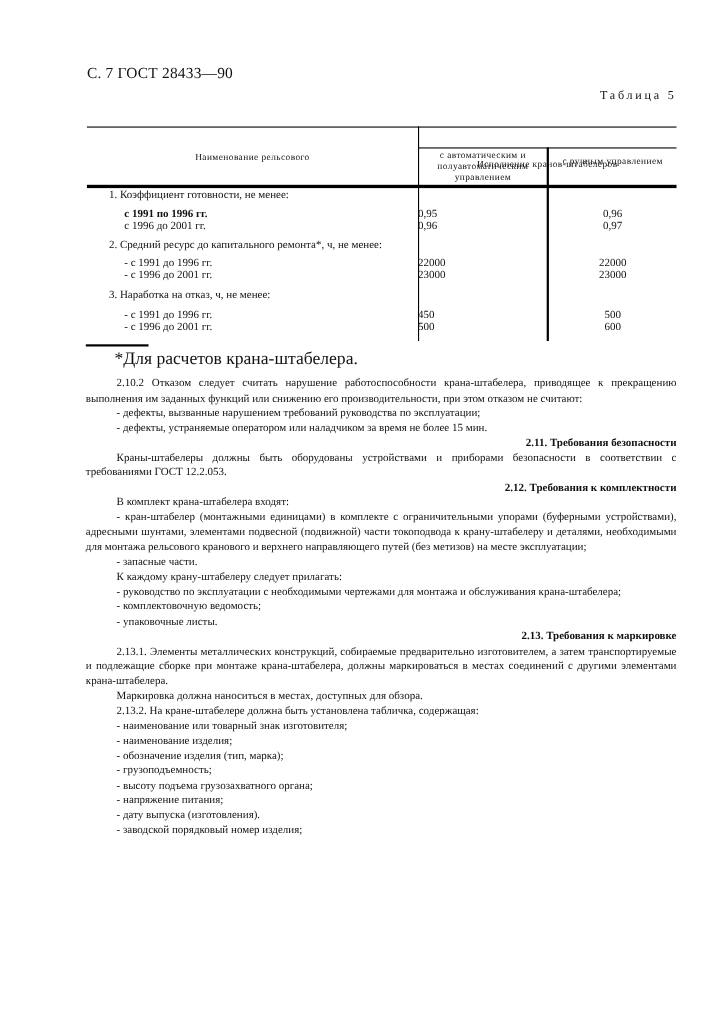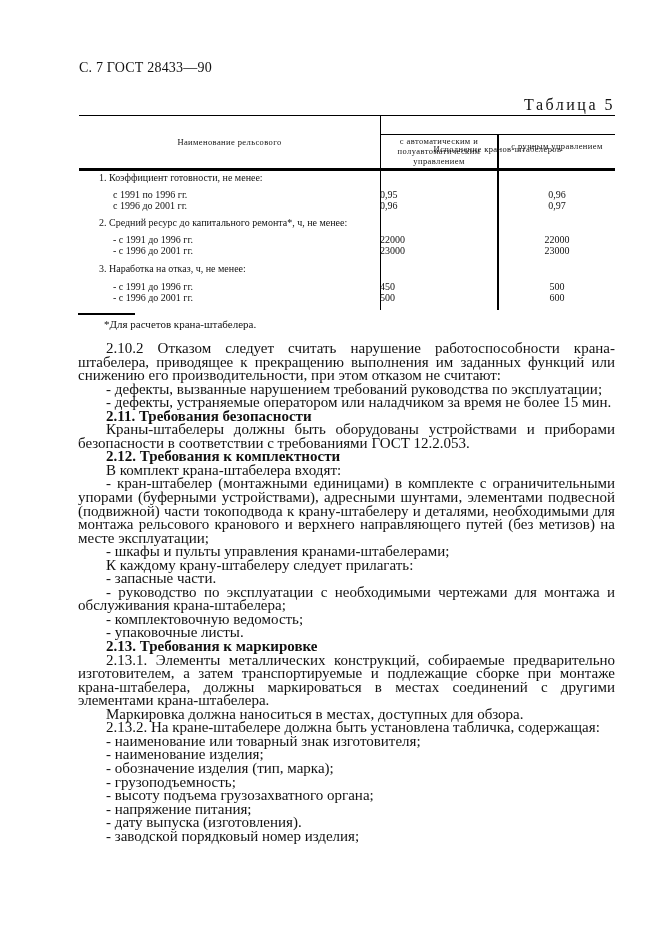--- a/index.html
+++ b/index.html
@@ -1,40 +1,40 @@
 <!DOCTYPE html>
 <html><head>
 <meta charset="utf-8">
 <style>
   html, body { margin:0; padding:0; background:#ffffff; }
   body { width:661px; height:936px; position:relative; overflow:hidden;
          font-family:"Liberation Serif","DejaVu Serif",serif; color:#111; }
   .page-header { position:absolute; left:79px; top:60px; font-weight:normal; font-size:14px; letter-spacing:0.2px;text-align:center; }
-  .table-caption { position:absolute; right:46px; top:96px; font-size:16px; letter-spacing:2.5px; }
+  .table-caption { position:absolute; right:46px; top:81px; font-size:11px; letter-spacing:2.5px; }
   .tbl { position:absolute; left:79px; top:115px; width:536px; }
   .tbl-top { position:absolute; left:0; top:0; width:536px; height:1px; background:#000; }
   .tbl-head-bottom { position:absolute; left:0; top:53px; width:536px; height:3px; background:#000; }
   .vline1 { position:absolute; left:301px; top:0; width:1px; height:195px; background:#000; }
   .vline2 { position:absolute; left:418px; top:19px; width:2px; height:176px; background:#000; }
   .hline-sub { position:absolute; left:301px; top:19px; width:235px; height:1px; background:#000; }
   .th { position:absolute; font-size:8.5px; text-align:center; line-height:10px; letter-spacing:0.4px; }
   .th-name { left:0; width:301px; top:22px; }
   .th-group { left:301px; width:235px; top:5px;margin-top:24px; }
   .th-auto { left:302px; width:116px; top:21px; }
   .th-manual { left:420px; width:116px; top:26px; }
   .row { position:absolute; font-size:10px; line-height:11px; }
   .c-name { position:absolute; left:0; width:300px; white-space:nowrap; }
   .c-a { position:absolute; left:301px; width:117px; }
   .c-m { position:absolute; left:420px; width:116px; text-align:center; }
   .footnote-rule { position:absolute; left:78px; top:313px; width:57px; height:1.5px; background:#000; }
-  .footnote { position:absolute; left:104px; top:318px; font-size:11px;text-align:right; }
-  .body { position:absolute; left:78px; top:342px; width:537px; font-size:15px; line-height:13.55px; }
+  .footnote { position:absolute; left:104px; top:318px; font-size:16px;text-align:right; }
+  .body { position:absolute; left:78px; top:342px; width:537px; font-size:10px; line-height:13.55px; }
   .p { margin:0; text-align:justify; }
   .ind { text-indent:28px; }
-  .h { font-weight:bold; text-indent:28px; margin:0; }
+  .h { font-weight:bold; text-indent:28px; margin:0;text-align:right; }
 </style>
 </head>
 <body>
 
 <div class="page-header">С. 7 ГОСТ 28433—90</div>
 <div class="table-caption">Таблица 5</div>
 
 <div class="tbl">
   <div class="tbl-top"></div>
   <div class="vline1"></div>
@@ -46,21 +46,21 @@
   <div class="th th-group">Исполнение кранов-штабелеров</div>
   <div class="th th-auto">с автоматическим и полуавтоматическим управлением</div>
   <div class="th th-manual">с ручным управлением</div>
 
   <div class="row" style="top:57px;">
     <span class="c-name" style="padding-left:20px;">1.  Коэффициент готовности, не менее:</span>
     <span class="c-a"></span>
     <span class="c-m"></span>
   </div>
   <div class="row" style="top:74px;">
-    <span class="c-name" style="padding-left:34px;">с 1991 по 1996 гг.</span>
+    <span class="c-name" style="padding-left:34px;font-weight:bold;">с 1991 по 1996 гг.</span>
     <span class="c-a">0,95</span>
     <span class="c-m">0,96</span>
   </div>
   <div class="row" style="top:85px;">
     <span class="c-name" style="padding-left:34px;">с 1996 до 2001 гг.</span>
     <span class="c-a">0,96</span>
     <span class="c-m">0,97</span>
   </div>
   <div class="row" style="top:102px;">
     <span class="c-name" style="padding-left:20px;">2.  Средний ресурс до капитального ремонта*, ч, не менее:</span>
@@ -99,23 +99,22 @@
 
 <div class="body">
   <p class="p ind">2.10.2 Отказом следует считать нарушение работоспособности крана-штабелера, приводящее к прекращению выполнения им заданных функций или снижению его производительности, при этом отказом не считают:</p>
   <p class="p ind">- дефекты, вызванные нарушением требований руководства по эксплуатации;</p>
   <p class="p ind">- дефекты, устраняемые оператором или наладчиком за время не более 15 мин.</p>
   <p class="h">2.11.  Требования безопасности</p>
   <p class="p ind">Краны-штабелеры должны быть оборудованы устройствами и приборами безопасности в соответствии с требованиями ГОСТ 12.2.053.</p>
   <p class="h">2.12.  Требования к комплектности</p>
   <p class="p ind">В комплект крана-штабелера входят:</p>
   <p class="p ind">- кран-штабелер (монтажными единицами) в комплекте с ограничительными упорами (буферными устройствами), адресными шунтами, элементами подвесной (подвижной) части токоподвода к крану-штабелеру и деталями, необходимыми для монтажа рельсового кранового и верхнего направляющего путей (без метизов) на месте эксплуатации;</p>
-  <p class="p ind">- шкафы и пульты управления кранами-штабелерами;</p>
+  <p class="p ind">- запасные части.</p>
   <p class="p ind">К каждому крану-штабелеру следует прилагать:</p>
-  <p class="p ind">- запасные части.</p>
   <p class="p ind">- руководство по эксплуатации с необходимыми чертежами для монтажа и обслуживания крана-штабелера;</p>
   <p class="p ind">- комплектовочную ведомость;</p>
   <p class="p ind">- упаковочные листы.</p>
   <p class="h">2.13.  Требования к маркировке</p>
   <p class="p ind">2.13.1.  Элементы металлических конструкций, собираемые предварительно изготовителем, а затем транспортируемые и подлежащие сборке при монтаже крана-штабелера, должны маркироваться в местах соединений с другими элементами крана-штабелера.</p>
   <p class="p ind">Маркировка должна наноситься в местах, доступных для обзора.</p>
   <p class="p ind">2.13.2.  На кране-штабелере должна быть установлена табличка, содержащая:</p>
   <p class="p ind">- наименование или товарный знак изготовителя;</p>
   <p class="p ind">- наименование изделия;</p>
   <p class="p ind">- обозначение изделия (тип, марка);</p>

